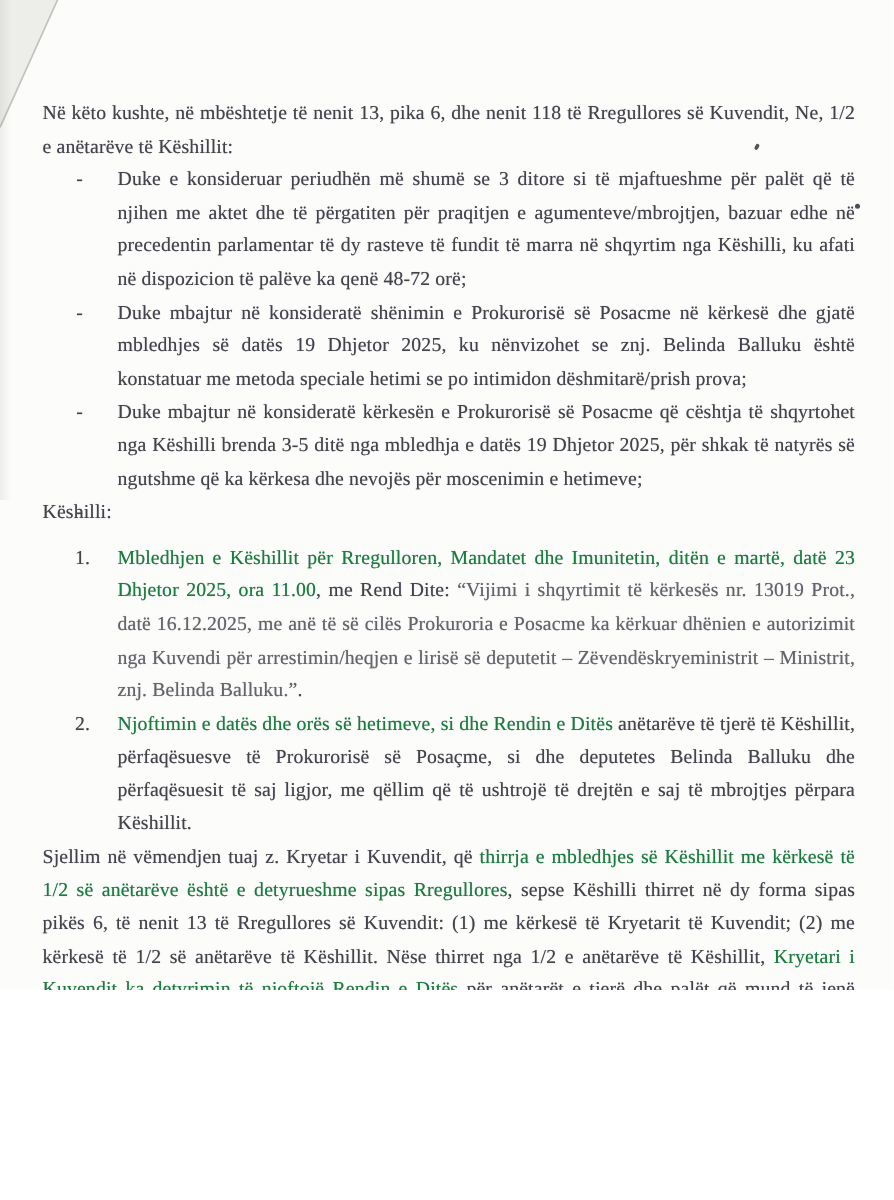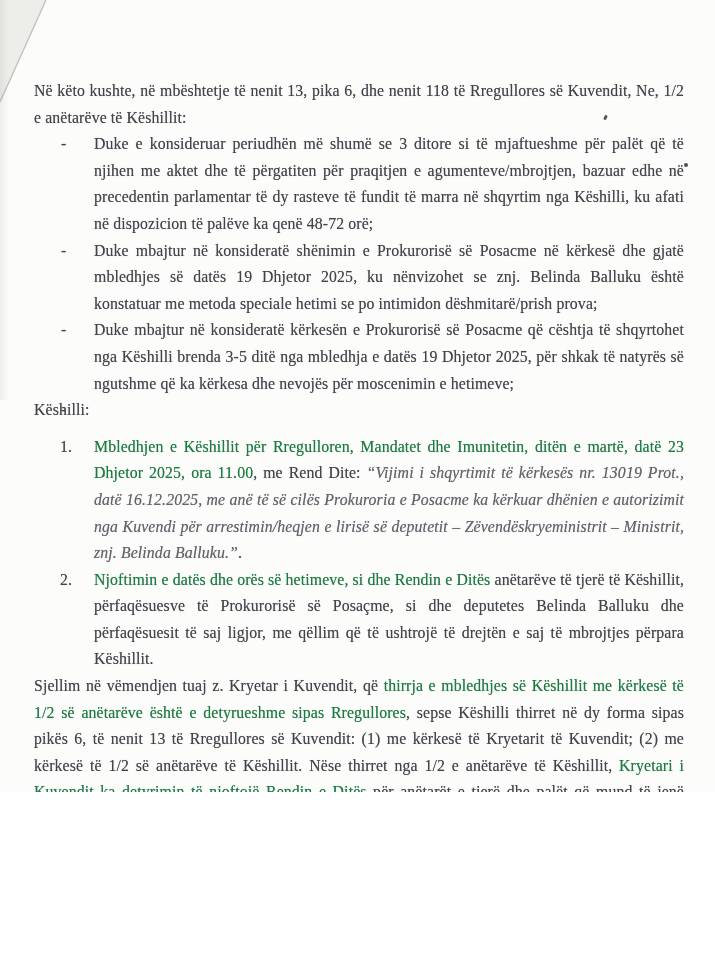--- a/index.html
+++ b/index.html
@@ -24,21 +24,21 @@
     letter-spacing:0.12px;
     text-shadow:0 0 0.7px rgba(67,67,76,0.55);
   }
   .para{margin:0;text-align:justify;}
   .list{margin:0;}
   .li{position:relative;padding-left:60px;text-align:justify;}
   .li .marker{position:absolute;left:27px;top:0;}
   .numbered{margin-top:10px;}
   .numbered .li .marker{left:26px;}
   .bold{font-weight:normal;color:#15803d;}
-  .quote{font-style:italic;color:#64646d;}
+  .quote{color:#64646d;}
   .closing{}
   .speck{position:absolute;border-radius:50%;}
   .speck1{left:604px;top:115px;width:3px;height:5px;background:#55555e;transform:rotate(28deg);border-radius:2px;}
   .speck2{left:684px;top:163px;width:4px;height:4px;background:#4c4c55;}
   .speck3{left:102px;top:474px;width:3px;height:3px;background:#a7a7ab;}
 </style>
 </head>
 <body>
 
 <div class="page">

